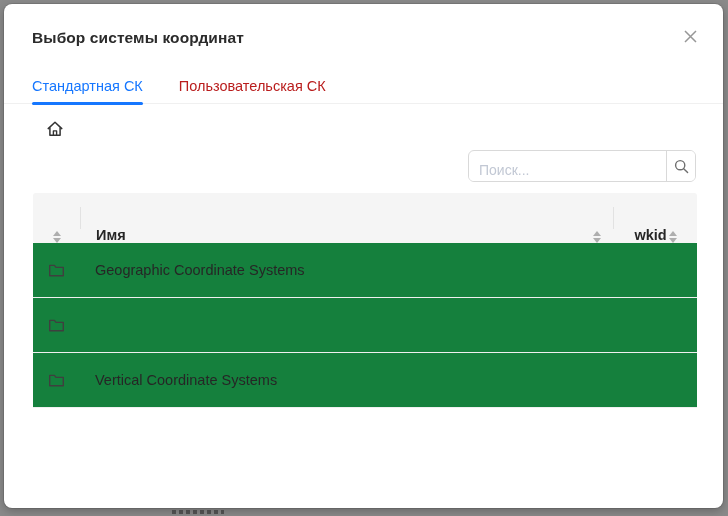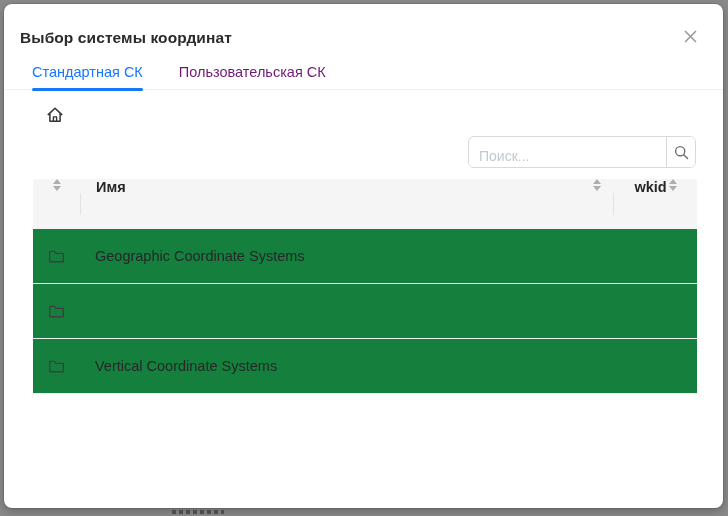--- a/index.html
+++ b/index.html
@@ -10,35 +10,35 @@
     position:relative;
     -webkit-font-smoothing:antialiased;
   }
   .modal {
     position:absolute; left:4px; top:4px; width:719px; height:504px;
     background:#fff; border-radius:8px;
     box-shadow:0 0 0 1px rgba(0,0,0,.10), 0 3px 10px rgba(0,0,0,.25);
     padding:22px 0 0 0;
   }
   
-  .dlg-header { padding:0 16px; position:relative; }
+  .dlg-header { padding:0 28px; position:relative; }
   .dlg-title { font-size:15.5px; font-weight:700; color:#2b2b2b; line-height:24px; letter-spacing:.1px; }
   .close-btn {
     position:absolute; right:20px; top:-3px; width:26px; height:26px;
     display:flex; align-items:center; justify-content:center;
     background:none; border:none; cursor:pointer; color:#979797;
   }
   
   .tabs {
-    margin-top:6px; padding:0 28px; display:flex;
+    margin-top:20px; padding:0 28px; display:flex;
     border-bottom:1px solid #f0f0f0;
   }
   .tab {
     position:relative; margin-right:36px; padding:8px 0 9px;
-    font-size:14.5px; color:#701a75; cursor:pointer; background:none; border:none;
+    font-size:14.5px; color:#b91c1c; cursor:pointer; background:none; border:none;
     font-family:inherit;
   }
   .tab.active { color:var(--accent,#1677ff); }
   .tab.active::after {
     content:""; position:absolute; left:0; right:0; bottom:-2px; height:3px;
     background:var(--accent,#1677ff); border-radius:2px;
   }
   
   .toolbar { position:relative; height:89px; }
   .home-btn {
@@ -60,21 +60,21 @@
   .search-btn {
     width:29px; border:none; border-left:1px solid #d9d9d9; background:#fff;
     display:flex; align-items:center; justify-content:center; cursor:pointer;
   }
   
   .table { margin:0 26px 0 29px; }
   .thead {
     height:50px; background:var(--header-bg,#f5f5f5); border-radius:3px;
     display:flex; align-items:center;
   }
-  .th { display:flex; align-items:flex-start; height:100%; cursor:pointer; }
+  .th { display:flex; align-items:flex-end; height:100%; cursor:pointer; }
   .th-expand { width:47px; justify-content:center; }
   .th-name { flex:1; padding:0 12px 0 15px; }
   .th-name .th-label { margin-right:auto; }
   .th-wkid { width:83px; justify-content:center; gap:2px; }
   .th-label { font-size:14.5px; font-weight:600; color:#262626; }
   .col-divider { width:1px; height:22px; background:#e2e2e2; }
   .sorter { display:flex; flex-direction:column; align-items:center; }
   .caret-up { width:0; height:0; border-left:4px solid transparent; border-right:4px solid transparent; border-bottom:5px solid #aeaeae; }
   .caret-down { width:0; height:0; border-left:4px solid transparent; border-right:4px solid transparent; border-top:5px solid #aeaeae; margin-top:2px; }
   .trow {

